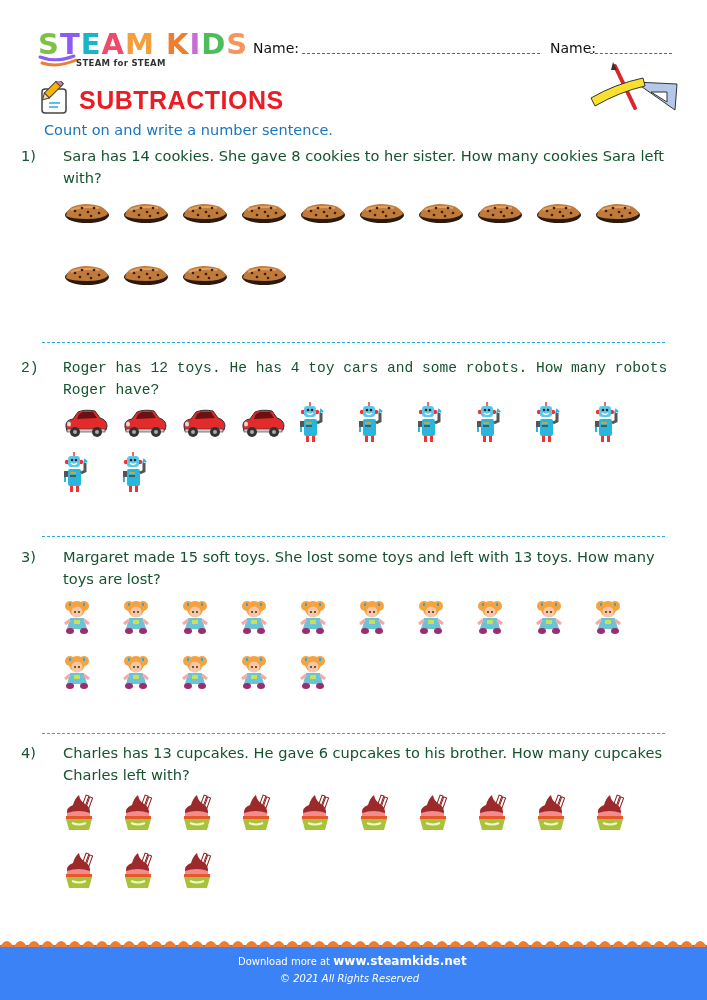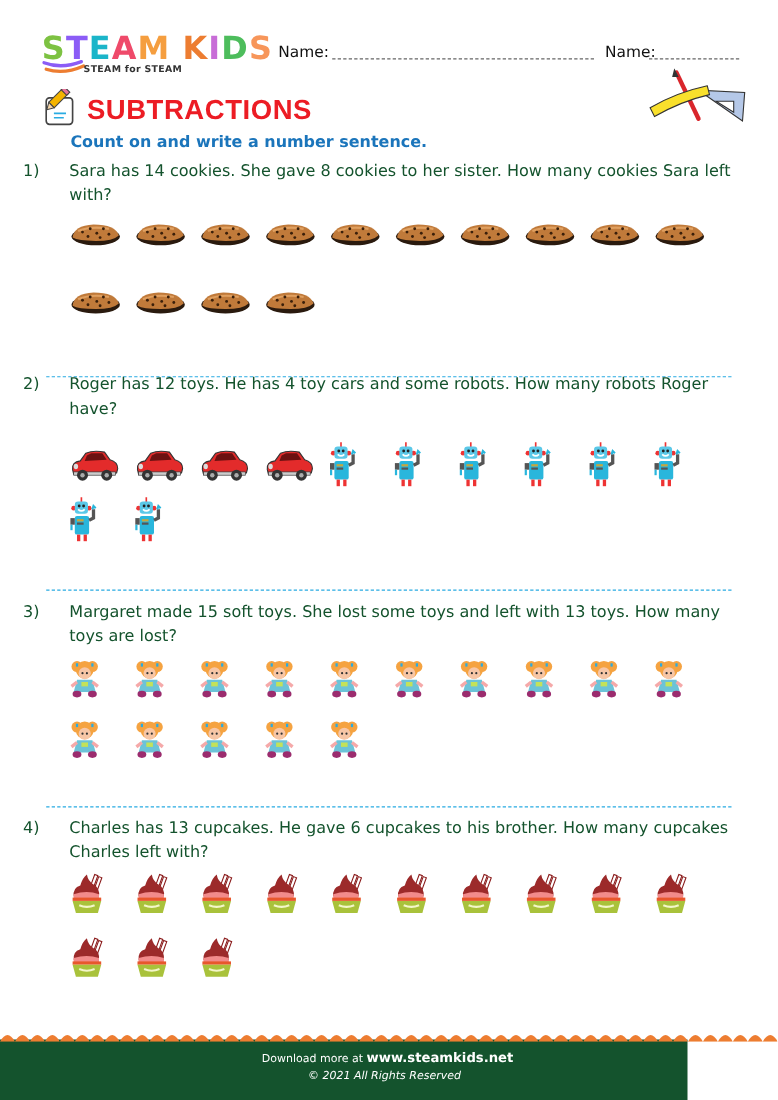--- a/index.html
+++ b/index.html
@@ -12,33 +12,33 @@
   .logo { left: 38px; top: 30px; width: 200px; height: 40px; }
   .logo-word { font-family: "DejaVu Sans", sans-serif; font-weight: bold; font-size: 29px; letter-spacing: 1px; line-height: 28px; white-space: nowrap; }
   .logo-word span { display: inline-block; }
   .logo-sub { font-family: "DejaVu Sans", sans-serif; font-weight: bold; font-size: 8.5px; color: #333; position: absolute; left: 38px; top: 28px; letter-spacing: 0.3px; }
   .logo-swoosh { position: absolute; left: 0; top: 24px; }
 
   .field-label { font-family: "DejaVu Sans", sans-serif; font-size: 14px; color: #111; }
   .dotline { border-bottom: 1px dashed #666; height: 1px; }
 
   .title { left: 79px; top: 86px; font-family: "Liberation Sans", sans-serif; font-weight: bold; font-size: 25px; color: #ec1c24; letter-spacing: 0.5px; }
-  .instruction { left: 44px; top: 122px; font-family: "DejaVu Sans", sans-serif; font-weight: bold; font-size: 14.5px; color: #1b75bb; margin-left: 20px; }
+  .instruction { left: 44px; top: 122px; font-family: "DejaVu Sans", sans-serif; font-weight: normal; font-size: 14.5px; color: #1b75bb; }
 
   .question { left: 42px; width: 640px; font-family: "DejaVu Sans", sans-serif; font-size: 14.6px; color: #14532d; line-height: 22px; }
   .question .num { display: inline-block; width: 21px; }
   .question .body { display: inline; }
   .q-indent { padding-left: 21px; text-indent: -21px; }
 
   .divider { left: 42px; width: 623px; height: 0; border-top: 1.5px dashed #29abe2; }
 
   .row { position: absolute; display: flex; }
   .item { width: 59px; height: 40px; display: flex; align-items: center; justify-content: flex-start; }
 
-  .footer { left: 0; top: 945px; width: 625px; height: 55px; background: #14532d; }
+  .footer { left: 0; top: 945px; width: 707px; height: 55px; background: #3b82f6; }
   .scallops { position: absolute; left: 0; top: -8px; width: 707px; height: 10px; }
   .footer-line1 { position: absolute; left: 238px; top: 9px; font-family: "DejaVu Sans", sans-serif; font-size: 10px; color: #ffffff; white-space: nowrap; }
   .footer-line1 b { font-size: 12px; font-weight: bold; }
   .footer-line2 { position: absolute; left: 280px; top: 28px; font-family: "DejaVu Sans", sans-serif; font-style: italic; font-size: 10px; color: #ffffff; white-space: nowrap; }
 </style>
 </head>
 <body>
 
 <div class="abs logo">
   <div class="logo-word" id="logo-word"><span style="color: rgb(125, 194, 66);">S</span><span style="color: rgb(139, 92, 246);">T</span><span style="color: rgb(27, 181, 201);">E</span><span style="color: rgb(239, 74, 106);">A</span><span style="color: rgb(245, 158, 63);">M</span><span style="color: rgb(255, 255, 255);">&nbsp;</span><span style="color: rgb(237, 125, 49);">K</span><span style="color: rgb(200, 109, 215);">I</span><span style="color: rgb(77, 189, 92);">D</span><span style="color: rgb(247, 150, 90);">S</span></div>
@@ -274,21 +274,21 @@
         <circle cx="25" cy="10" r="1.3" fill="#3a1f0a"></circle>
         <circle cx="31" cy="6" r="1.3" fill="#3a1f0a"></circle>
         <circle cx="36" cy="11" r="1.3" fill="#3a1f0a"></circle>
         <circle cx="17" cy="13" r="1.3" fill="#3a1f0a"></circle>
         <circle cx="28" cy="14" r="1.3" fill="#3a1f0a"></circle>
       </svg>
     </div>
   </div>
 <div class="abs divider" style="top:342px;"></div>
 
-<div class="abs question q-indent" style="top:339px;">
+<div class="abs question q-indent" style="top:357px;font-family:Liberation Mono, monospace;">
   <span class="num">2)</span><span class="body">Roger has 12 toys. He has 4 toy cars and some robots. How many robots Roger have?</span>
 </div>
 <div class="row" style="left:63px; top:403px;">
     <div class="item">
       <svg width="46" height="32" viewBox="0 0 46 32">
         <path d="M3 20 Q2 13 10 12 L15 5 Q22 2 32 4 L37 11 Q44 13 44 19 L43 23 L4 24Z" fill="#e32b2b" stroke="#333" stroke-width="1"></path>
         <path d="M16 7 L20 5 L30 5 L34 11 L14 12Z" fill="#6b1111"></path>
         <rect x="4" y="22" width="38" height="3" fill="#ccc" stroke="#333" stroke-width="0.6"></rect>
         <circle cx="12" cy="25" r="5" fill="#333"></circle>
         <circle cx="12" cy="25" r="2" fill="#aaa"></circle>

